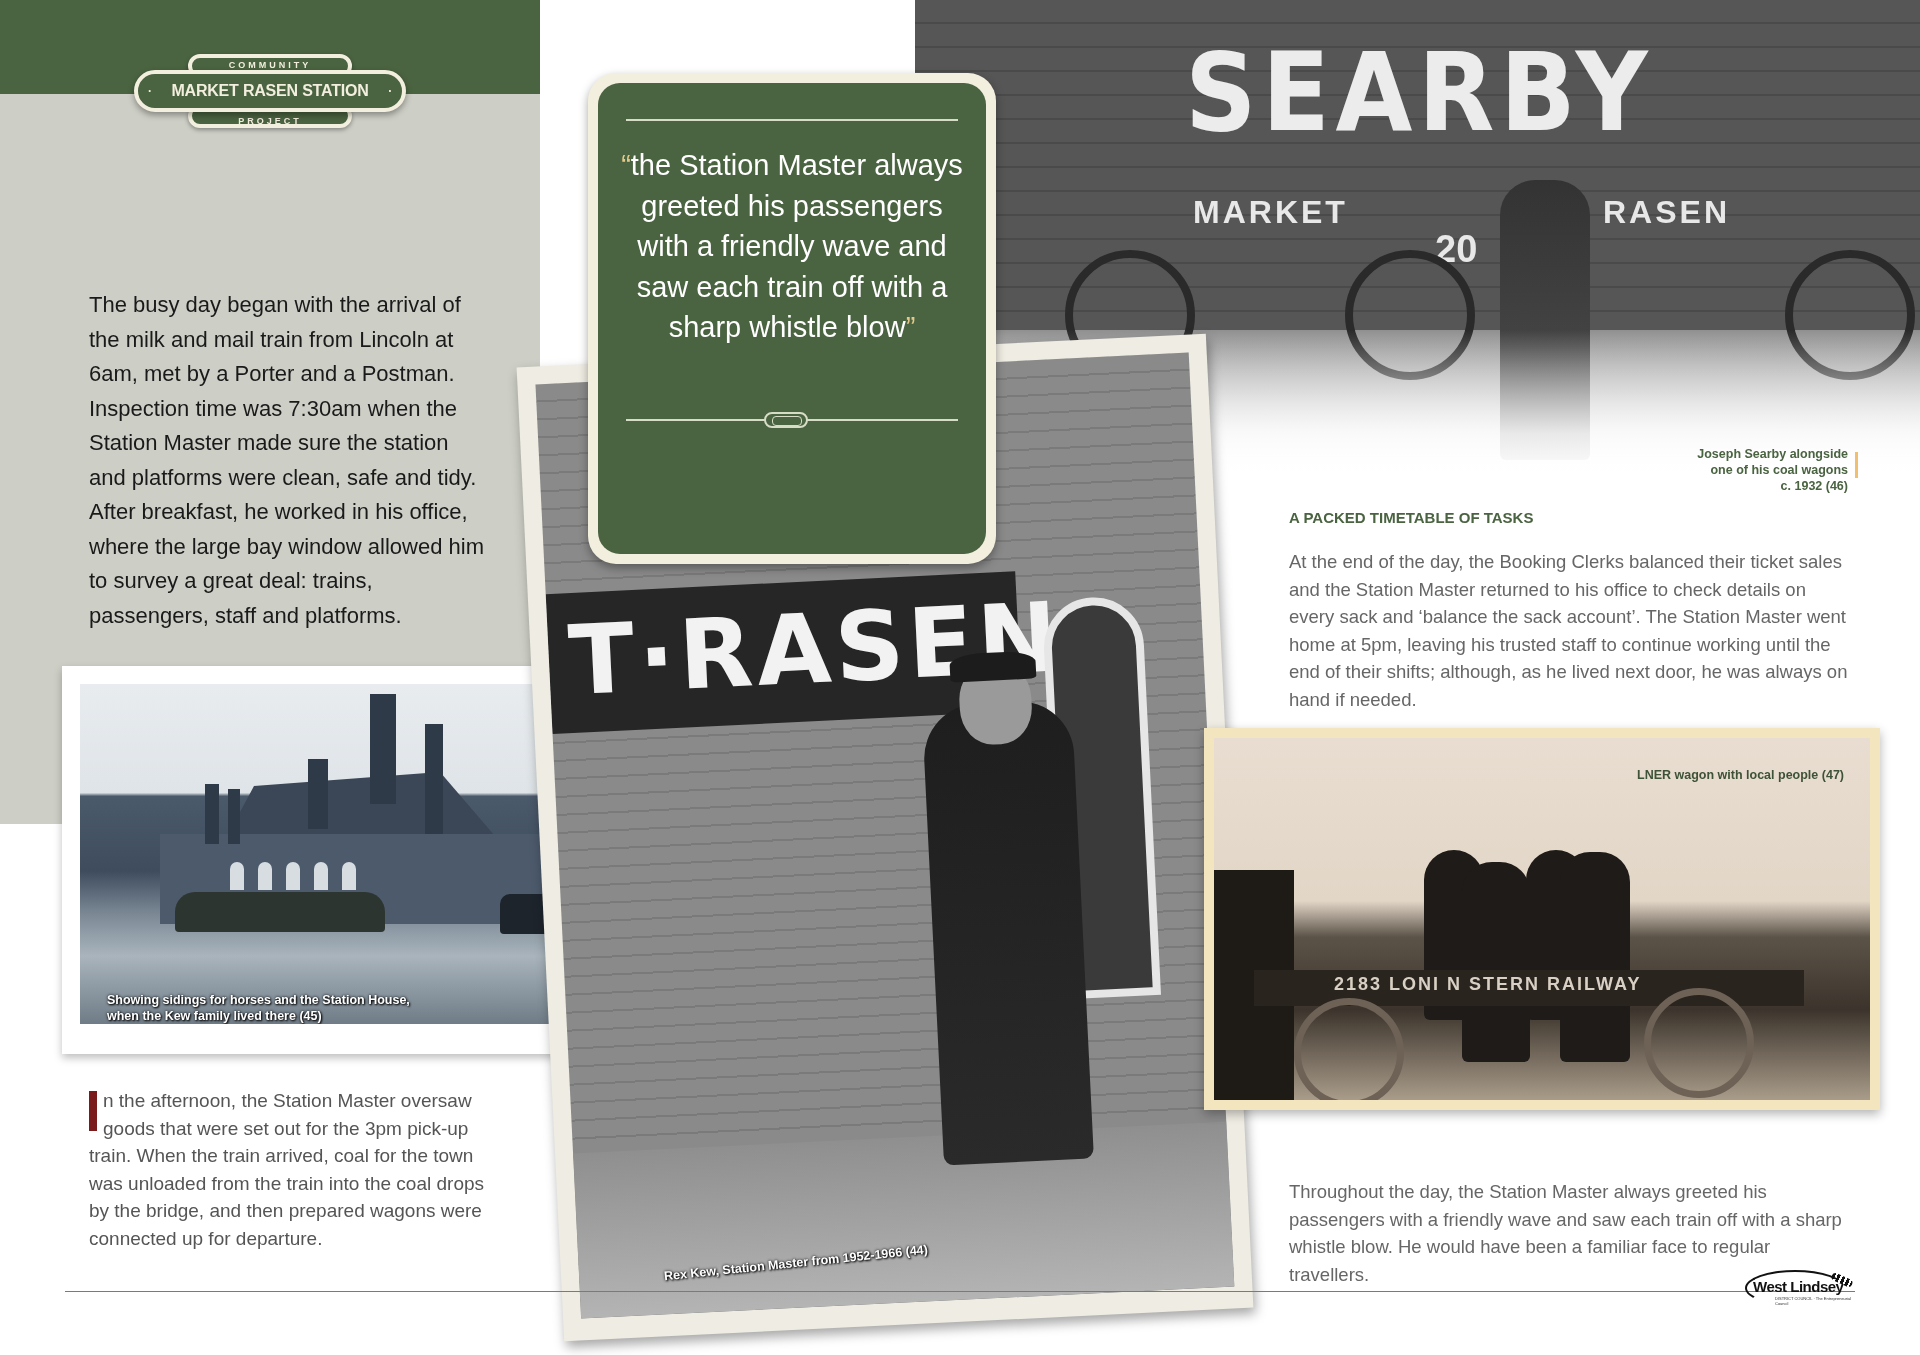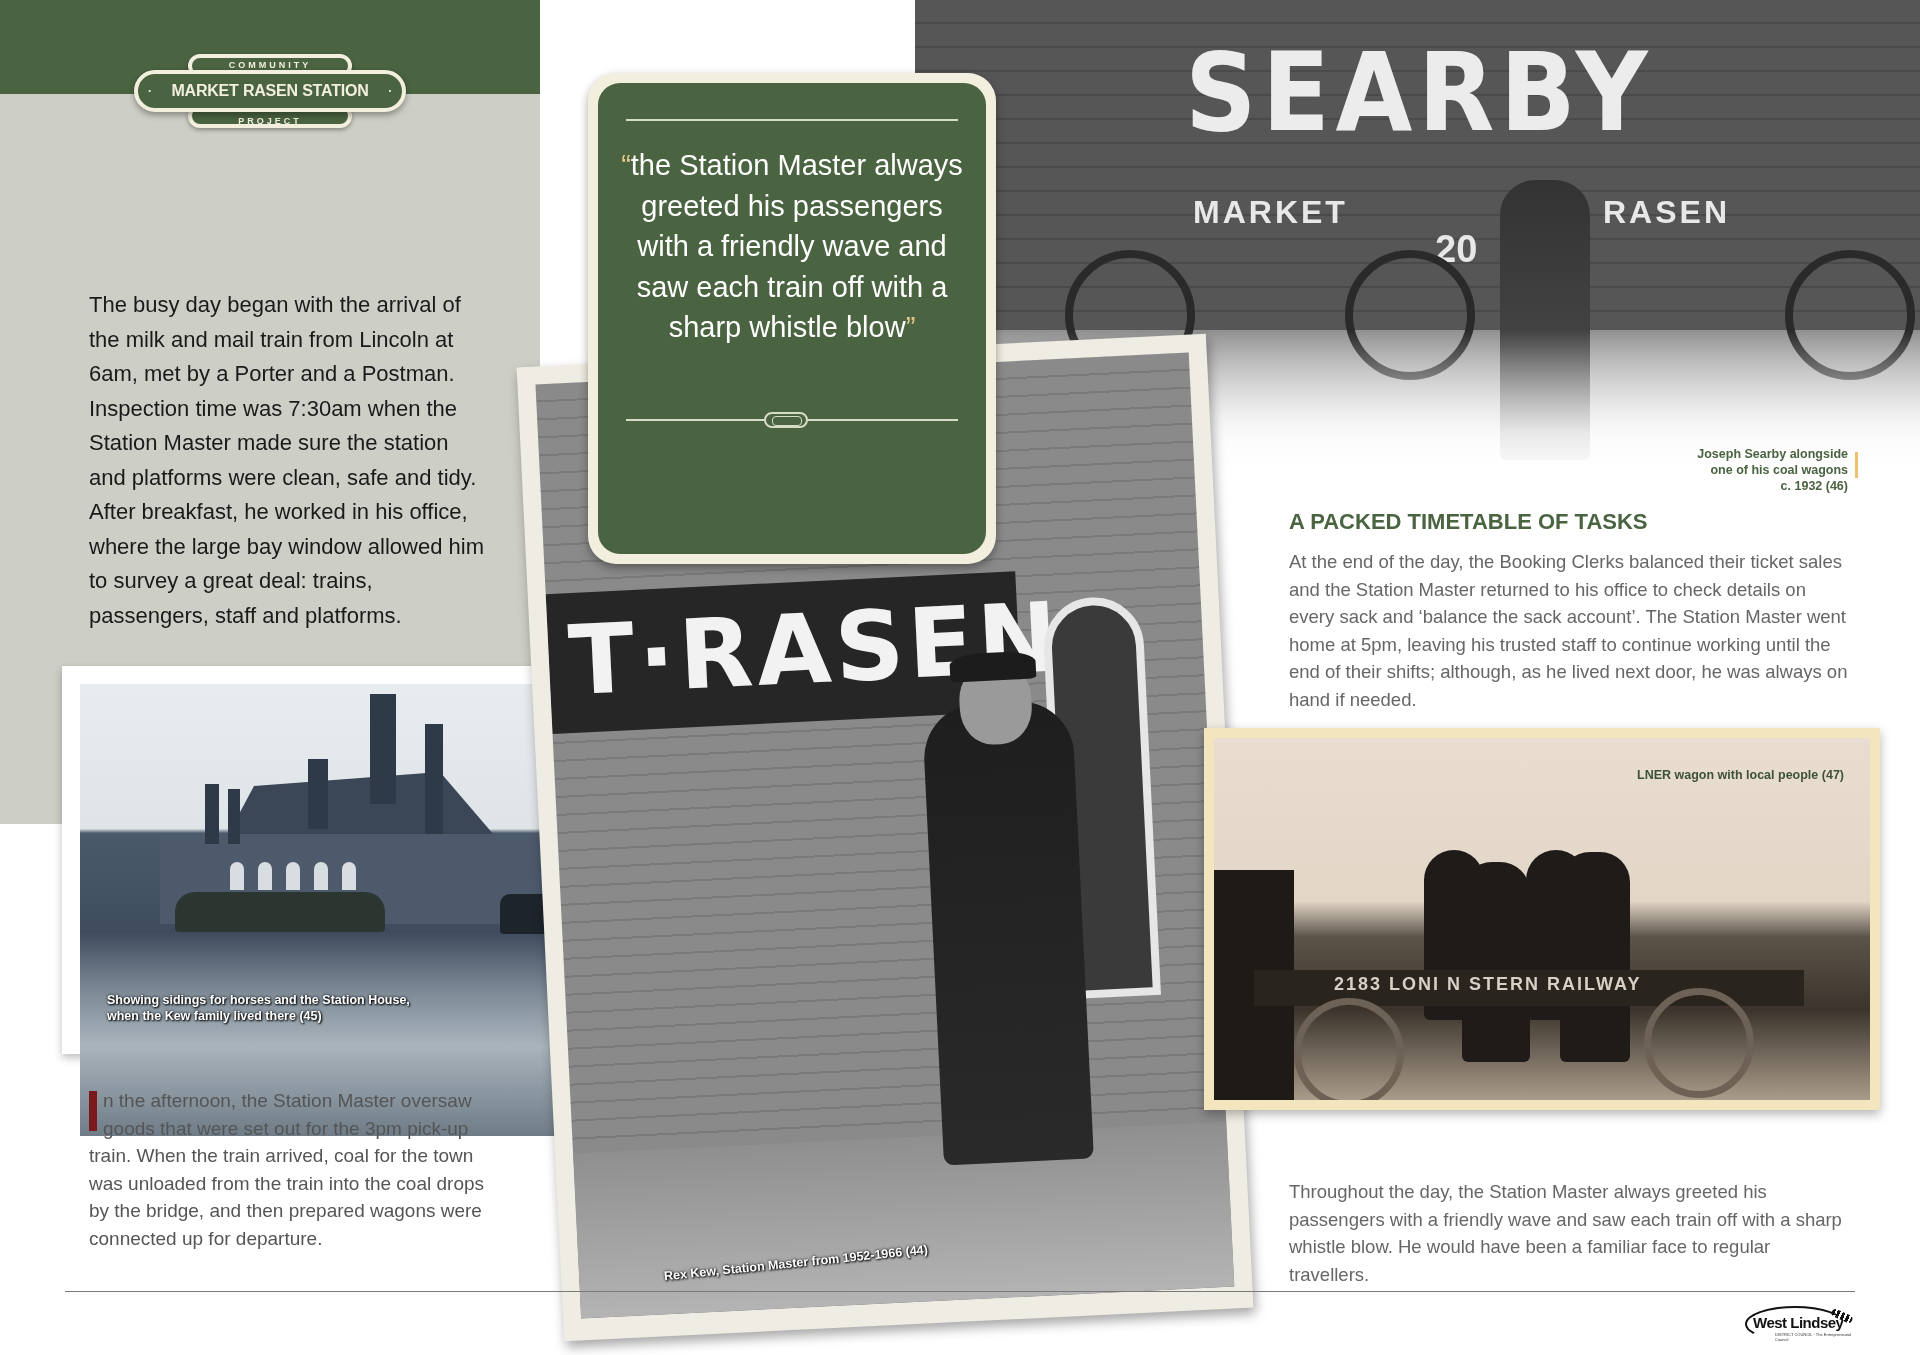--- a/index.html
+++ b/index.html
@@ -29,21 +29,21 @@
 
   
   .headline { position: absolute; left: 89px; top: 176px; width: 420px; color: #4a6340;
     font-size: 38px; line-height: 48px; font-weight: normal; letter-spacing: 0.5px; }
   .intro-text { position: absolute; left: 89px; top: 288px; width: 400px; color: #1a1a1a;
     font-size: 22px; line-height: 34.5px; }
 
   
   .photo-house-frame { position: absolute; left: 62px; top: 666px; width: 565px; height: 388px; background: #ffffff;
     box-shadow: 0 4px 8px rgba(0,0,0,0.25); }
-  .photo-house { position: absolute; left: 18px; top: 18px; width: 528px; height: 452px; overflow: hidden;
+  .photo-house { position: absolute; left: 18px; top: 18px; width: 528px; height: 340px; overflow: hidden;
     background: linear-gradient(180deg, #e8ecef 0%, #dfe4e8 32%, #4b5a6b 33%, #3e4c5e 55%, #7d8a96 68%, #a9b4bc 80%, #6f7c87 100%); }
   .house-roof { position: absolute; left: 120px; top: 88px; width: 300px; height: 70px; background: #3b4656;
     clip-path: polygon(8% 100%, 18% 20%, 80% 0%, 100% 100%); }
   .house-wall { position: absolute; left: 80px; top: 150px; width: 390px; height: 90px; background: #4c5a6c; }
   .house-chim { position: absolute; background: #2f3a48; }
   .house-hedge { position: absolute; left: 95px; top: 208px; width: 210px; height: 40px; background: #2c3530; border-radius: 20px 20px 4px 4px; }
   .house-window { position: absolute; top: 178px; width: 14px; height: 28px; background: #d8dde2; border-radius: 7px 7px 0 0; }
   .house-car { position: absolute; left: 420px; top: 210px; width: 90px; height: 40px; background: #1e242c; border-radius: 10px 10px 4px 4px; }
   .photo-caption-house { position: absolute; left: 27px; top: 308px; width: 420px; color: #ffffff; font-size: 12.5px;
     font-weight: bold; line-height: 16px; text-shadow: 1px 1px 2px #000, 0 0 3px #000; }
@@ -92,41 +92,41 @@
   .quote-rule-top { position: absolute; left: 28px; right: 28px; top: 36px; height: 2px; background: #d7dcc6; }
   .quote-text { position: absolute; left: 20px; right: 20px; top: 62px; text-align: center; color: #ffffff;
     font-size: 29px; line-height: 40.5px; }
   .quote-mark { color: #e6c98a; }
   .quote-rule-bottom { position: absolute; left: 28px; right: 28px; top: 336px; height: 2px; background: #d7dcc6; }
   .quote-ornament { position: absolute; left: 166px; top: 329px; width: 44px; height: 16px; background: #4a6340;
     border: 2px solid #d7dcc6; border-radius: 8px; }
   .quote-ornament::after { content: ""; position: absolute; left: 6px; top: 2px; width: 28px; height: 8px; border: 1px solid #d7dcc6; border-radius: 4px; }
 
   
-  .section-title { position: absolute; left: 1289px; top: 509px; color: #4a6340; font-size: 22px; letter-spacing: 0px; }
+  .section-title { position: absolute; left: 1289px; top: 509px; color: #4a6340; font-size: 15px; letter-spacing: 0px; }
   .section-text { position: absolute; left: 1289px; top: 548px; width: 560px; color: #666666; font-size: 18.5px; line-height: 27.5px; }
 
   
   .photo-lner-frame { position: absolute; left: 1204px; top: 728px; width: 676px; height: 382px; background: #f3e6bf;
     box-shadow: 0 4px 10px rgba(0,0,0,0.3); }
   .photo-lner { position: absolute; left: 10px; top: 10px; width: 656px; height: 362px; overflow: hidden;
     background: linear-gradient(180deg, #e8ddd0 0%, #e2d6c7 45%, #5c5348 55%, #3c342c 75%, #a99c8a 100%); }
   .lner-shed { position: absolute; left: 0; top: 132px; width: 80px; height: 230px; background: #1e1a16; }
   .lner-cart { position: absolute; left: 40px; top: 232px; width: 550px; height: 36px; background: #2a241e; }
   .lner-cart-text { position: absolute; left: 120px; top: 236px; color: #d8d0c4; font-size: 18px; letter-spacing: 2px; font-weight: bold; }
   .lner-wheel { position: absolute; width: 110px; height: 110px; border: 7px solid #6e6256; border-radius: 50%; }
   .lner-person { position: absolute; background: #1f1b18; border-radius: 30px 30px 6px 6px; }
   .lner-caption { position: absolute; right: 26px; top: 30px; color: #3d5237; font-size: 12.5px; font-weight: bold; margin-left: 36px; }
 
   
   .throughout { position: absolute; left: 1289px; top: 1134px; width: 560px; color: #666666; font-size: 18.5px; line-height: 27.5px; margin-top: 44px; }
 
   
   .footer-rule { position: absolute; left: 65px; top: 1291px; width: 1790px; height: 1px; background: #7a7a7a; }
-  .logo { position: absolute; left: 1745px; top: 1270px; width: 110px; height: 36px; margin-top: 36px; }
+  .logo { position: absolute; left: 1745px; top: 1270px; width: 110px; height: 36px; }
   .logo-swoosh { position: absolute; left: 0; top: 0; width: 100px; height: 36px; border: 2px solid #111; border-radius: 50%; border-right-color: transparent; border-bottom-color: transparent; }
   .logo-text { position: absolute; left: 8px; top: 8px; color: #111; font-weight: bold; font-size: 15px; letter-spacing: -0.5px; }
   .logo-sub { position: absolute; left: 30px; top: 26px; color: #333; font-size: 4px; }
   .logo-wheat { position: absolute; left: 86px; top: 6px; width: 22px; height: 8px; background: repeating-linear-gradient(90deg,#111 0 3px, transparent 3px 5px); transform: rotate(25deg); border-radius: 4px; }
 </style>
 </head>
 <body>
 
 <div class="left-top-band"></div>
 <div class="left-panel"></div>

